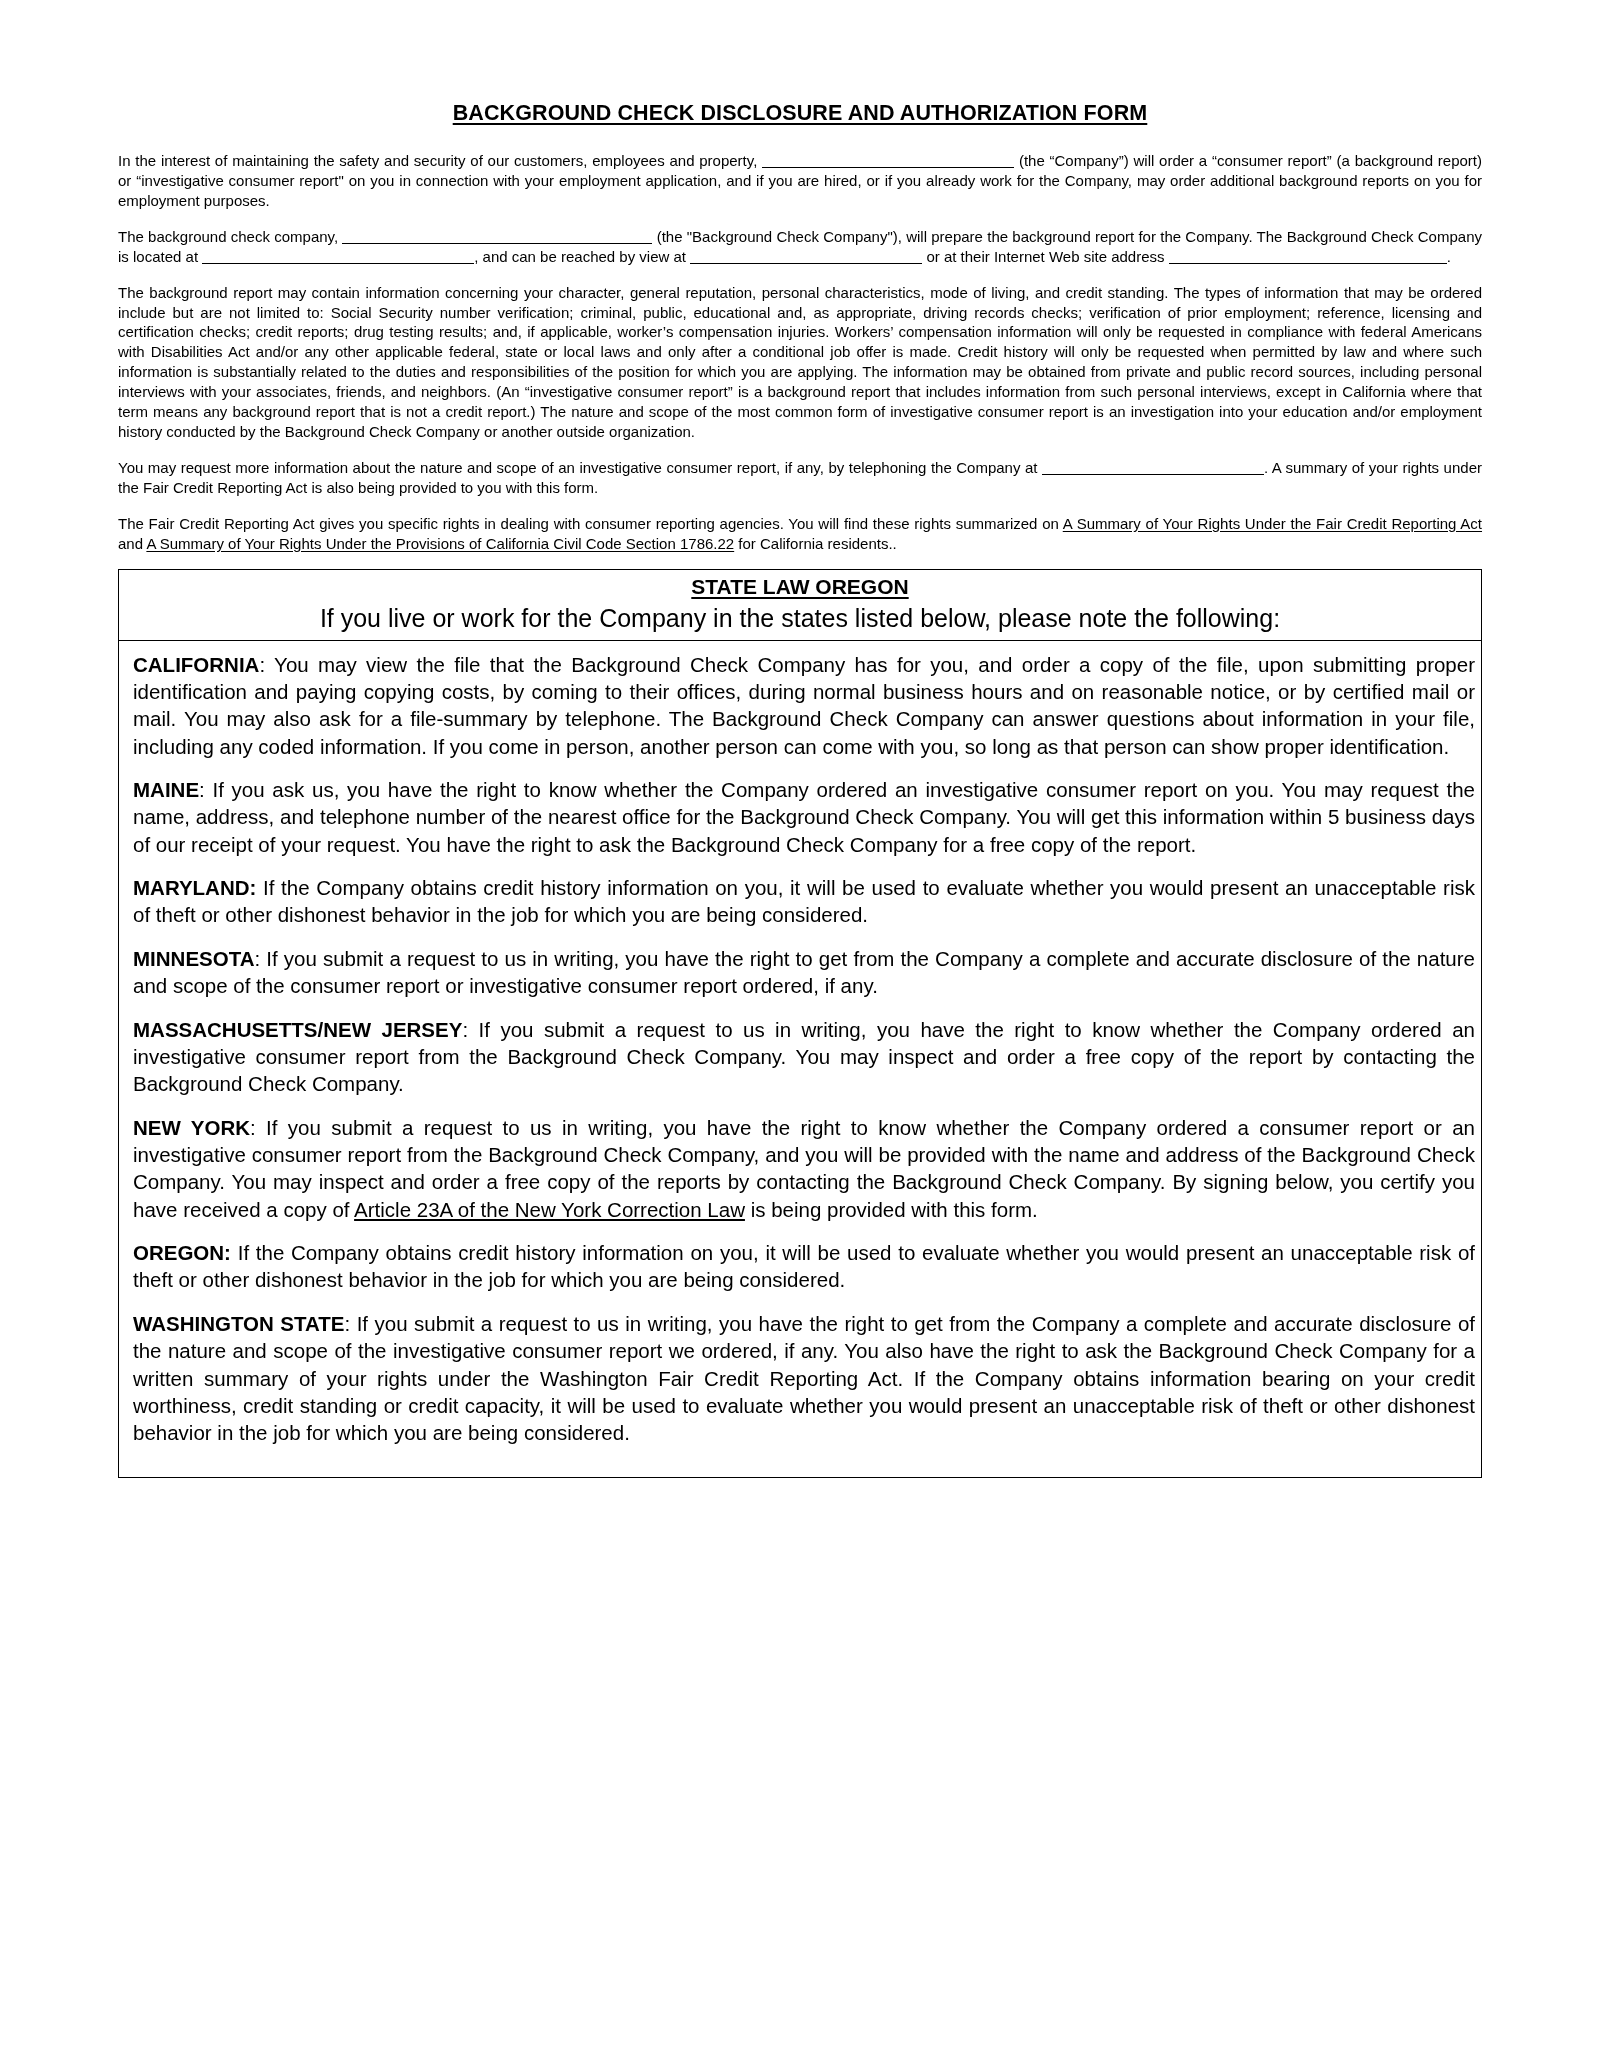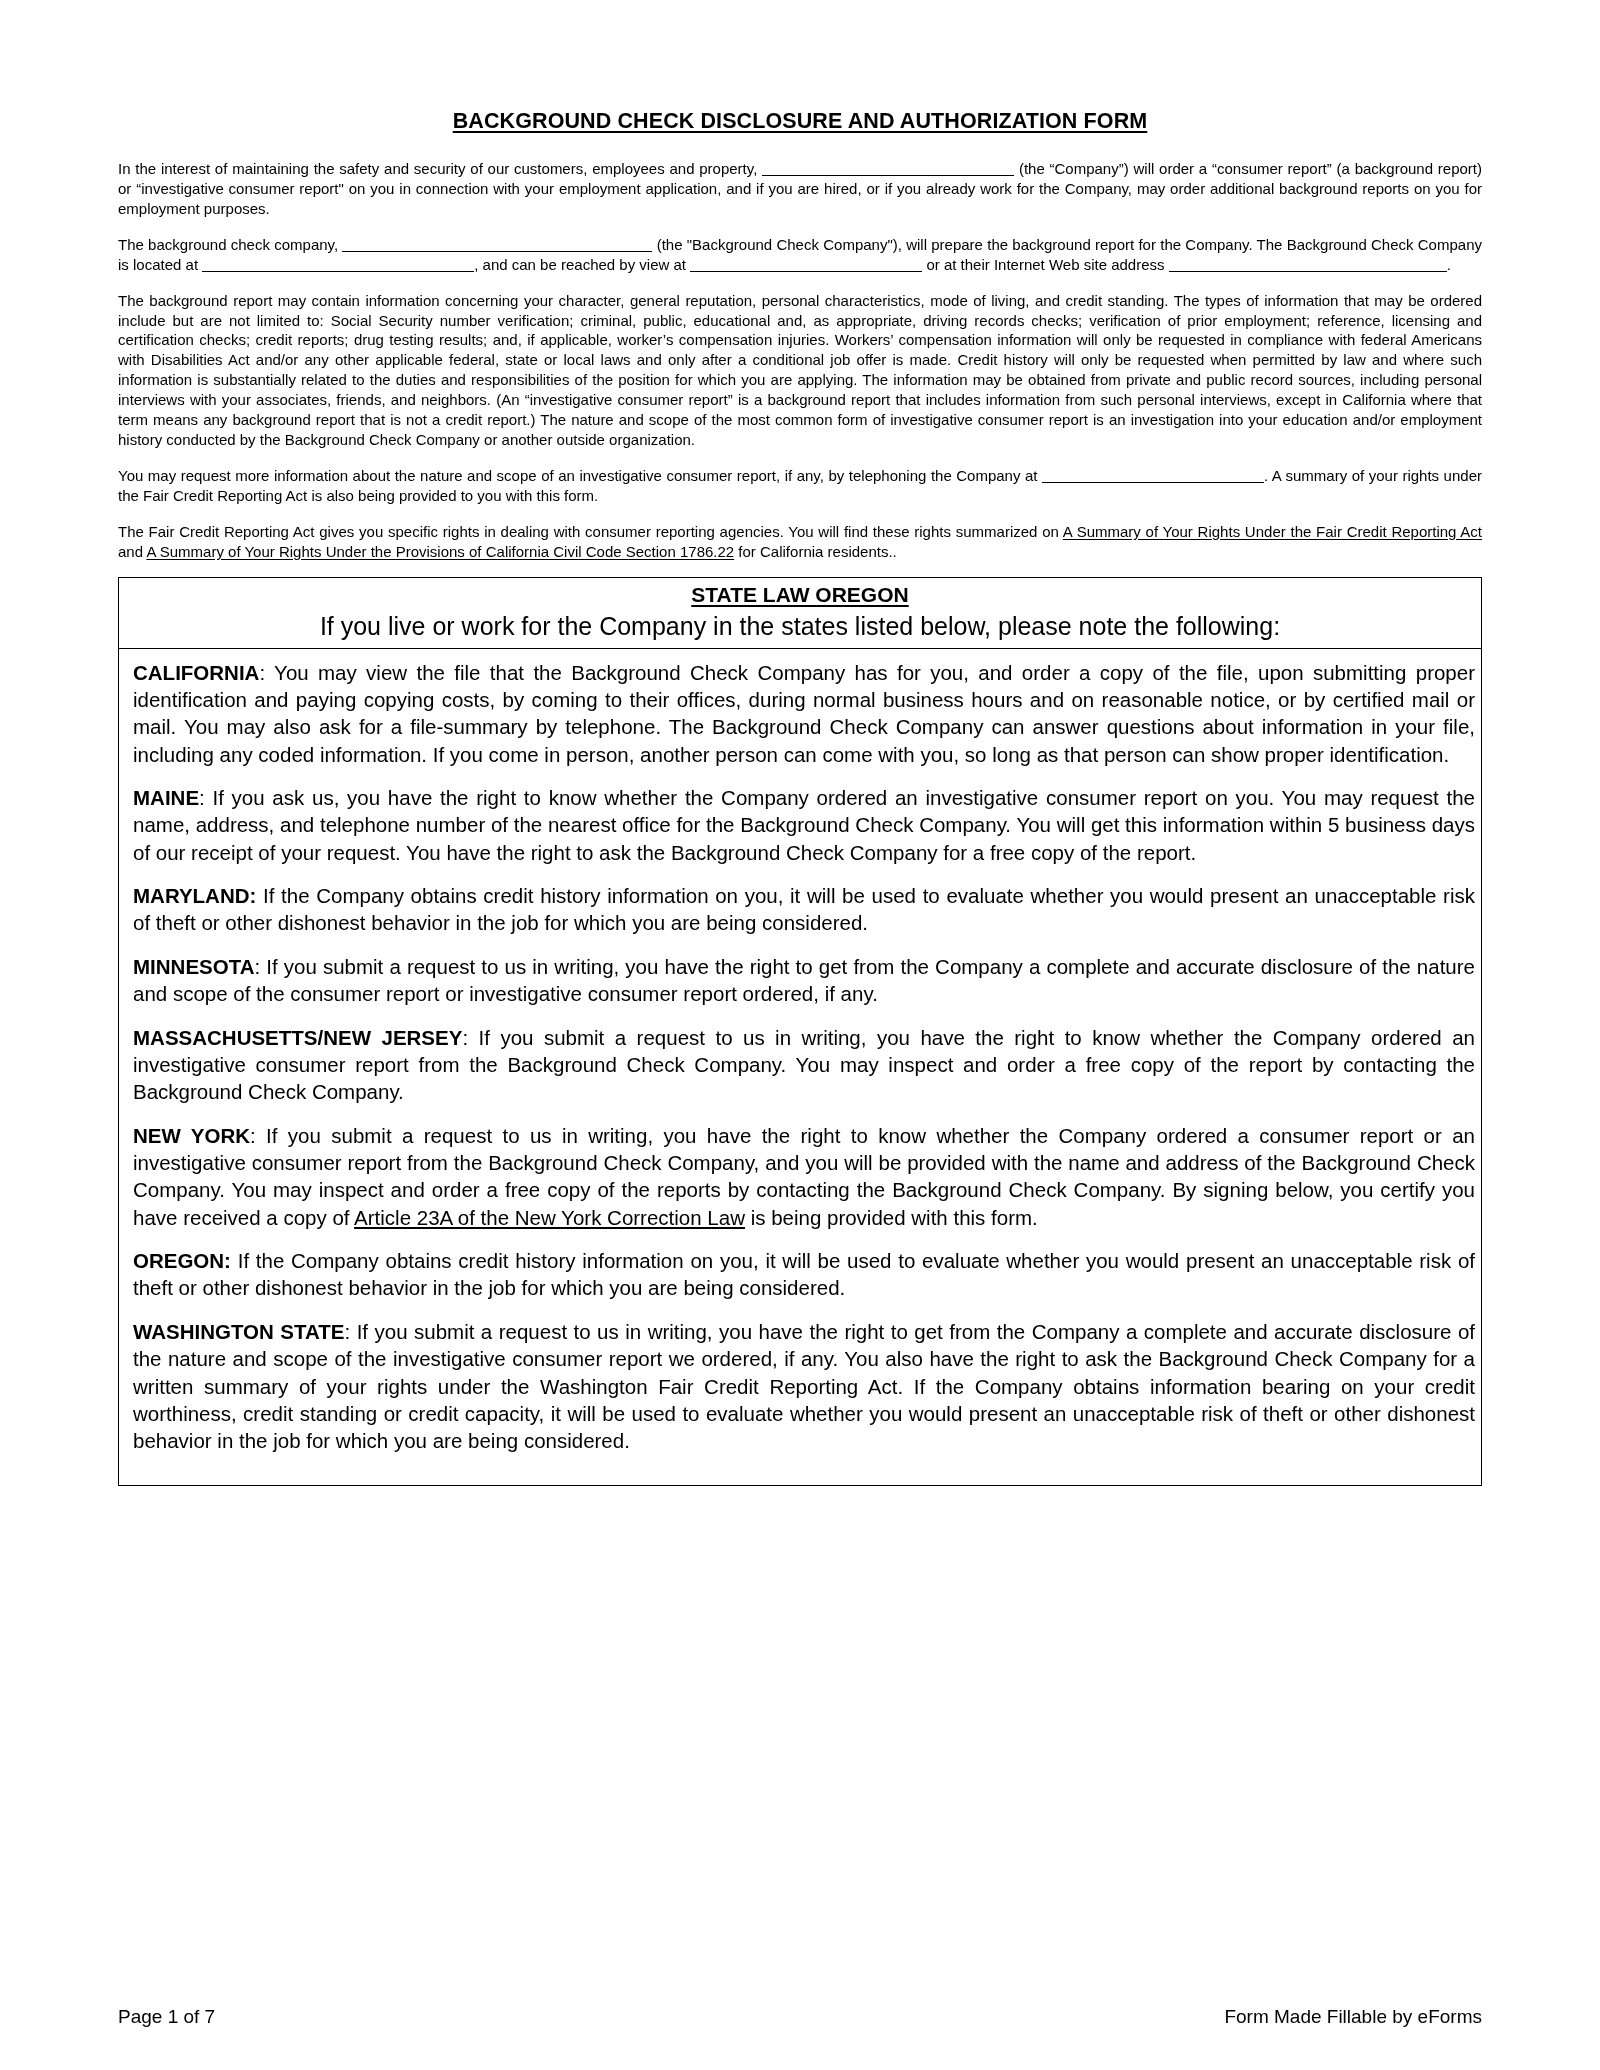--- a/index.html
+++ b/index.html
@@ -24,21 +24,21 @@
     box-sizing: border-box;
     padding: 96px 118px 0 118px;
   }
   .doc-title {
     text-align: center;
     font-weight: bold;
     font-size: 21.5px;
     letter-spacing: 0.1px;
     text-decoration: underline;
     text-underline-offset: 3px;
-    margin: 12px 0 24px 0;
+    margin: 4px 0 24px 0;
     line-height: 1.25;
   }
   p.body-par {
     font-size: 15px;
     line-height: 1.33;
     text-align: justify;
     margin: 0 0 16px 0;
     text-justify: inter-word;
   }
   p.body-par.tight { margin-bottom: 15px; }
@@ -153,18 +153,14 @@
     <p class="state-par"><span class="state-name">MASSACHUSETTS/NEW JERSEY</span><span>:  </span><span>If you submit a request to us in writing, you have the right to know whether the Company ordered an investigative consumer report from the Background Check Company.  You may inspect and order a free copy of the report by contacting the Background Check Company.</span></p>
 
     <p class="state-par"><span class="state-name">NEW YORK</span><span>:  </span><span>If you submit a request to us in writing, you have the right to know whether the Company ordered a consumer report or an investigative consumer report from the Background Check Company, and you will be provided with the name and address of the Background Check Company.  You may inspect and order a free copy of the reports by contacting the Background Check Company.  By signing below, you certify you have received a copy of </span><u class="ref">Article 23A of the New York Correction Law</u><span> is being provided with this form.</span></p>
 
     <p class="state-par"><span class="state-name">OREGON:</span><span>  </span><span>If the Company obtains credit history information on you, it will be used to evaluate whether you would present an unacceptable risk of theft or other dishonest behavior in the job for which you are being considered.</span></p>
 
     <p class="state-par"><span class="state-name">WASHINGTON STATE</span><span>:  </span><span>If you submit a request to us in writing, you have the right to get from the Company a complete and accurate disclosure of the nature and scope of the investigative consumer report we ordered, if any.  You also have the right to ask the Background Check Company for a written summary of your rights under the Washington Fair Credit Reporting Act.  If the Company obtains information bearing on your credit worthiness, credit standing or credit capacity, it will be used to evaluate whether you would present an unacceptable risk of theft or other dishonest behavior in the job for which you are being considered.</span></p>
 
   </div>
 
-  <div class="footer">
-    <span>Page 1 of 7</span>
-    <span class="footer-right">Form Made Fillable by eForms</span>
-  </div>
 
 </div>
 
 </body></html>

